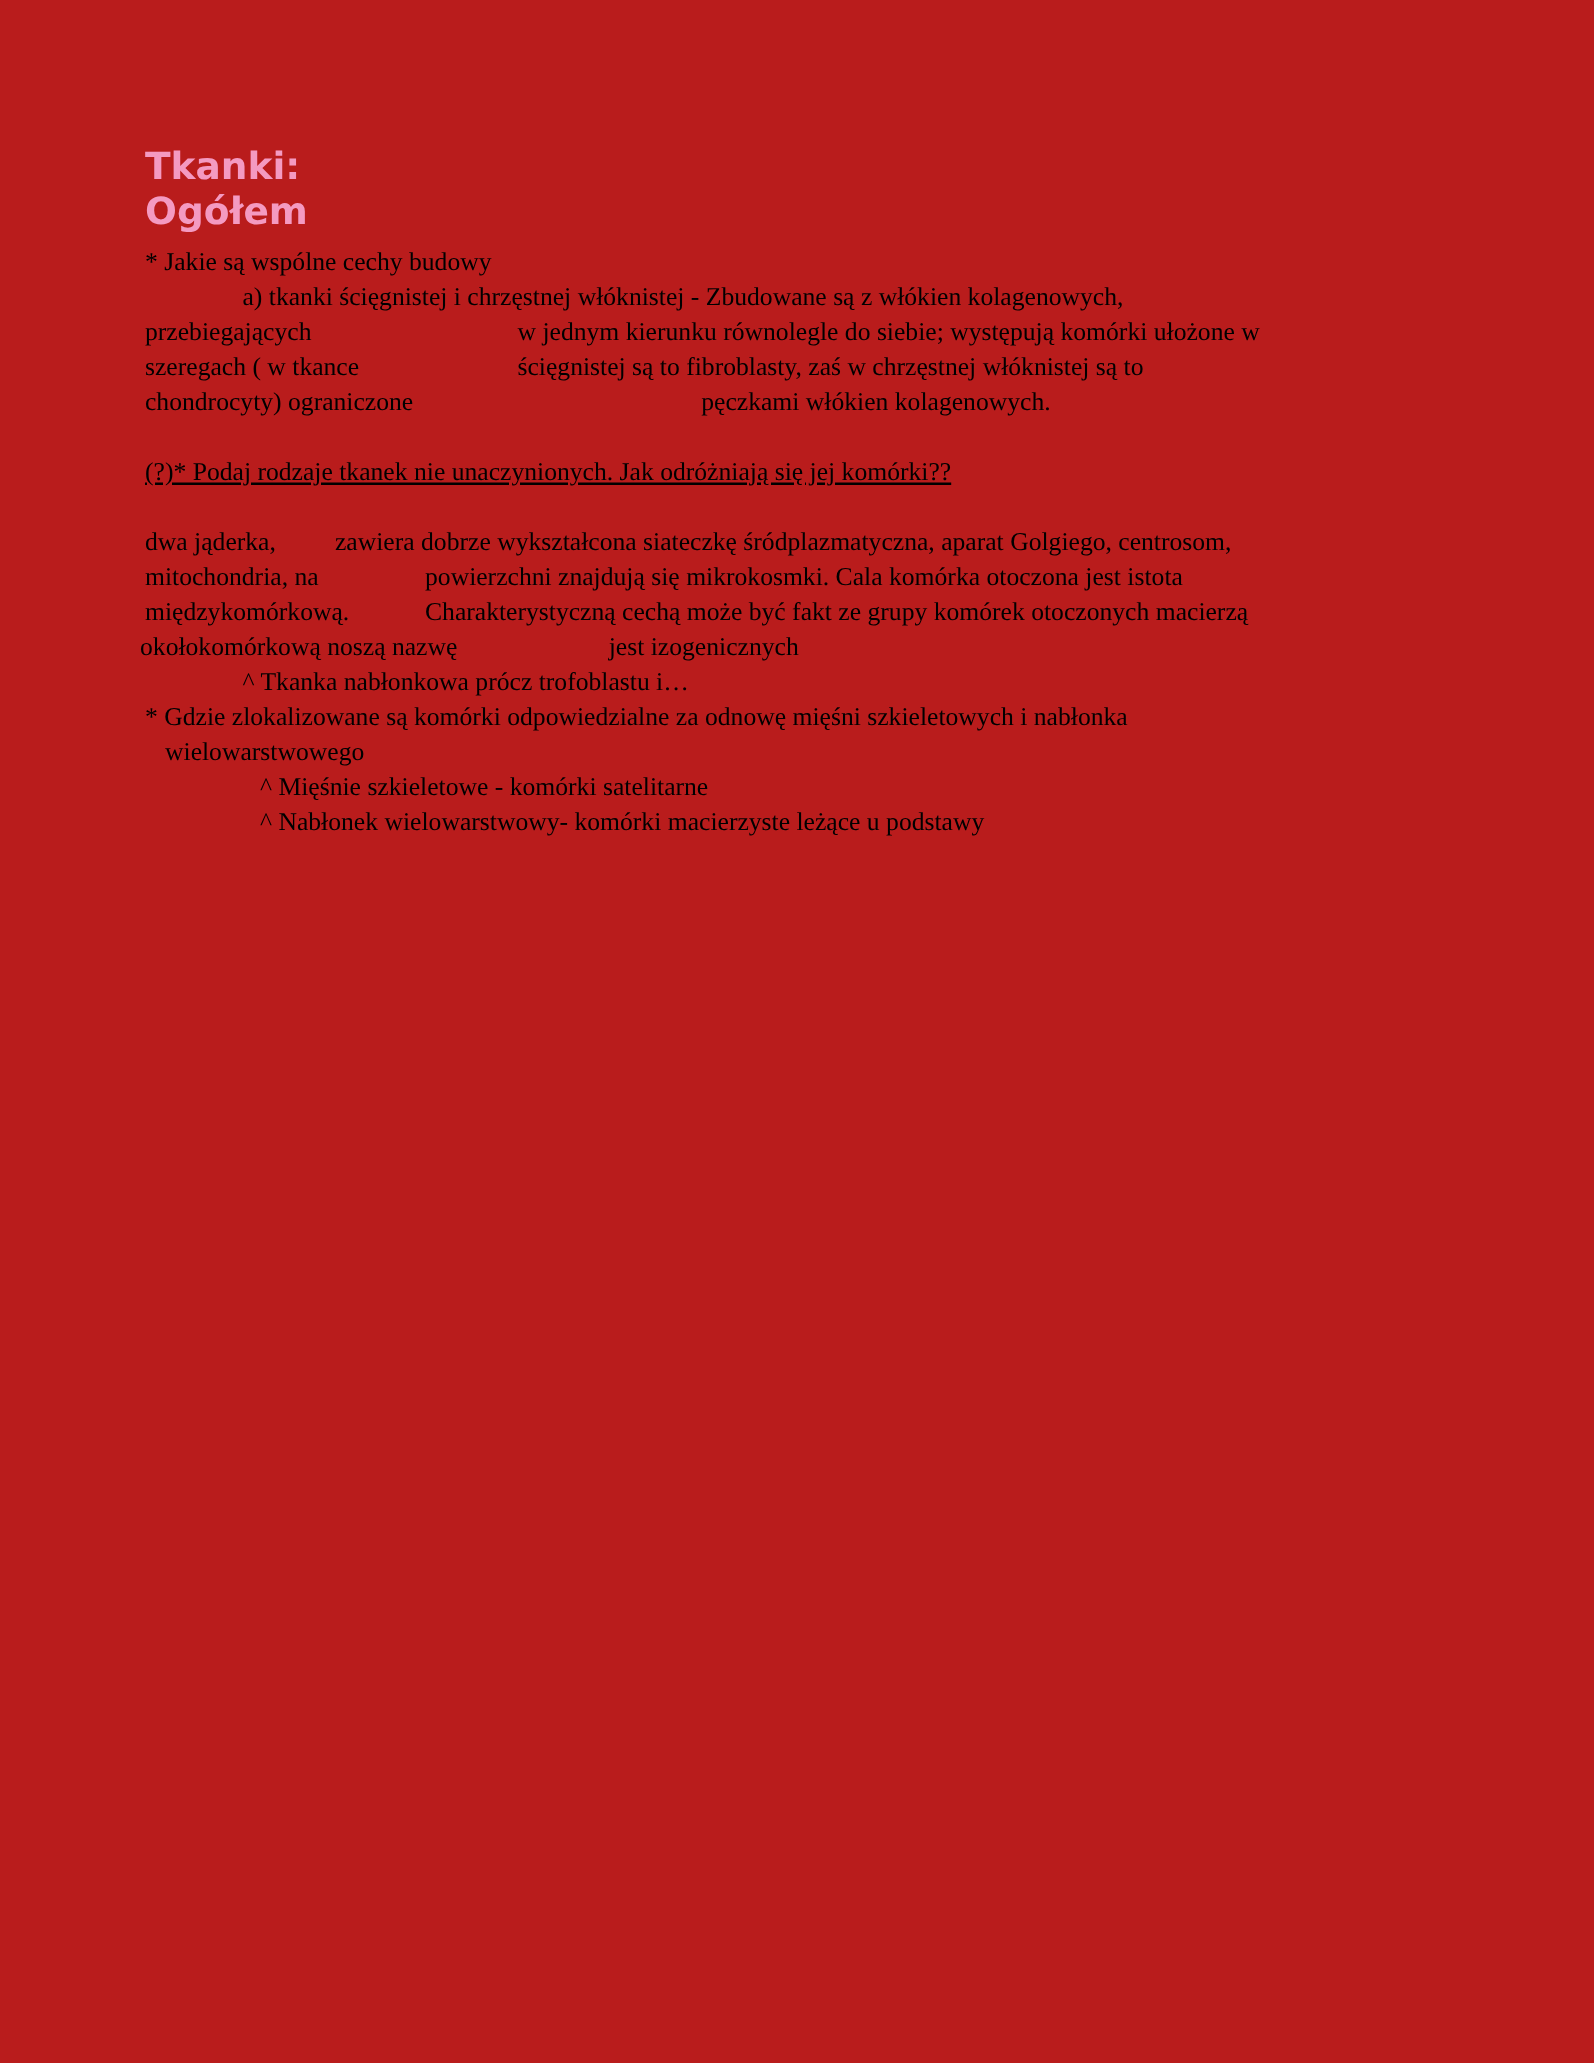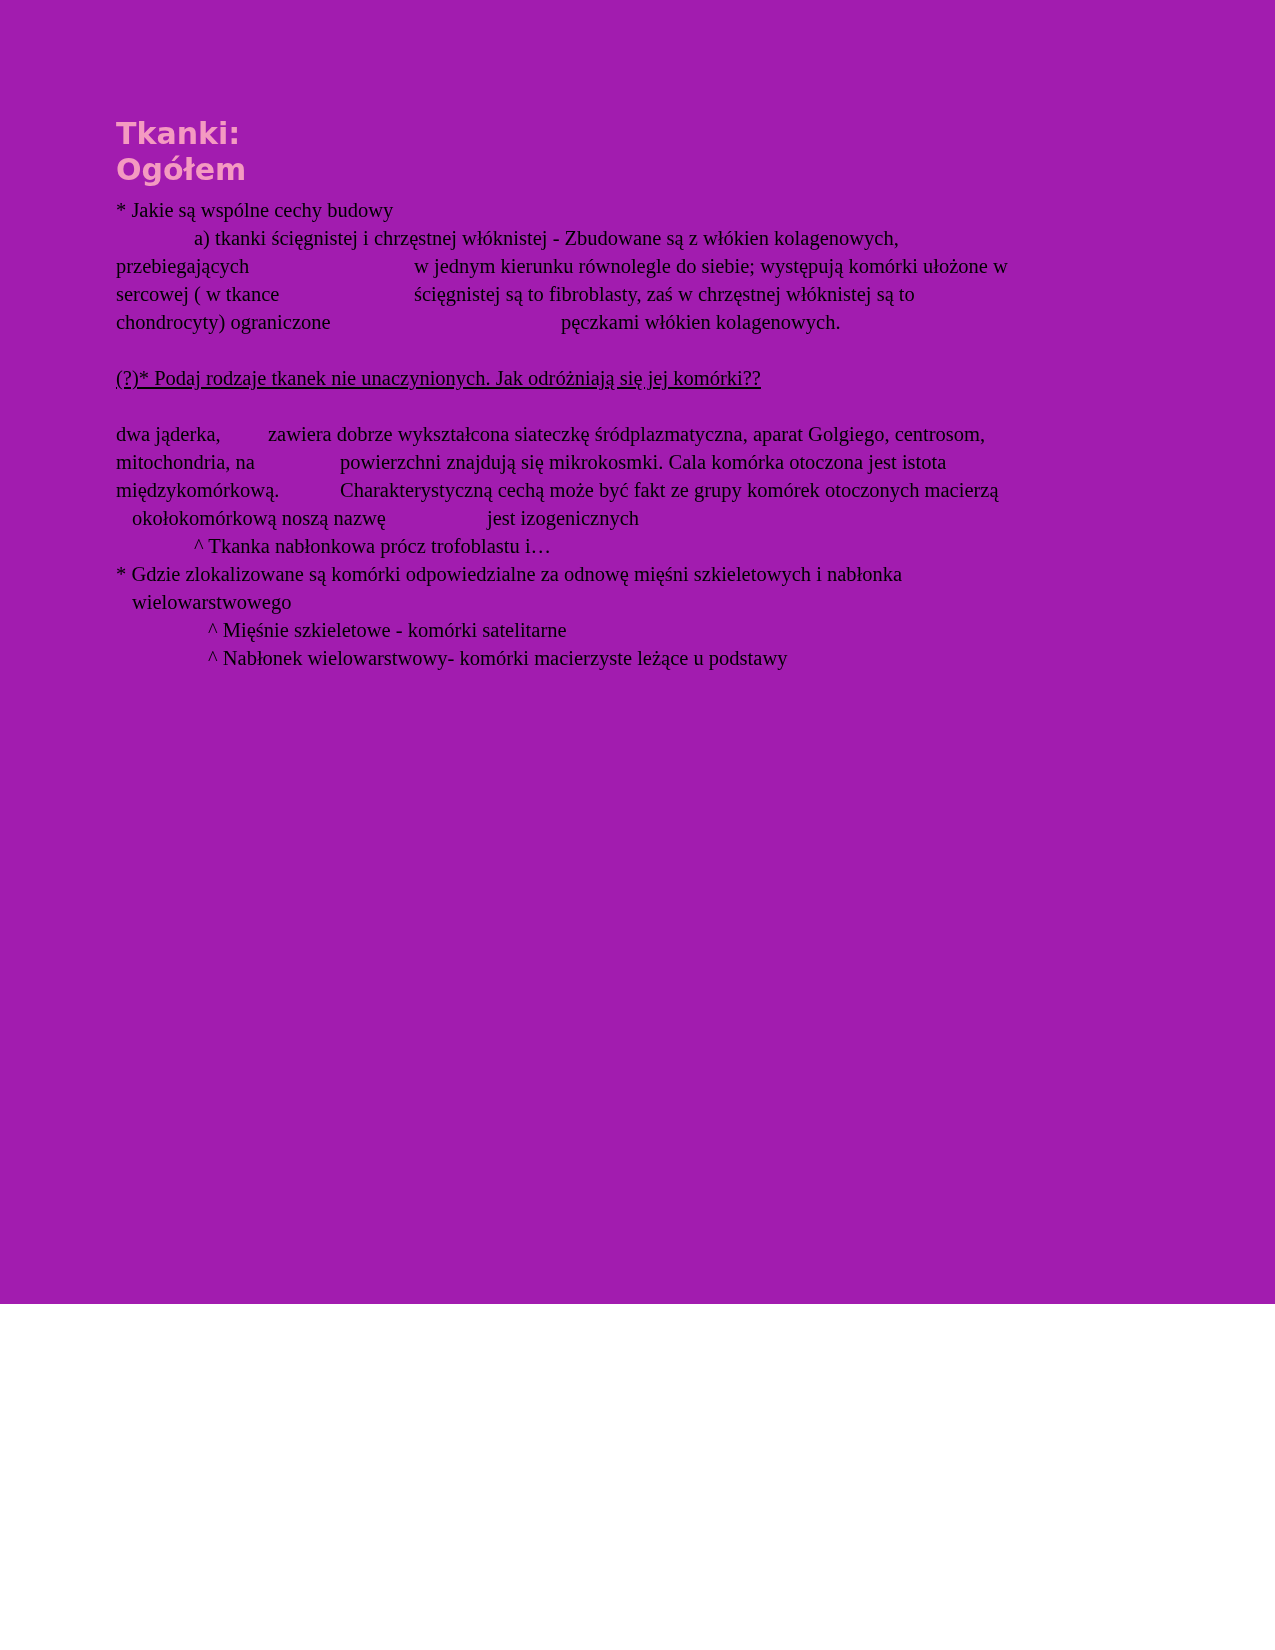--- a/index.html
+++ b/index.html
@@ -10,22 +10,22 @@
     body {
       width: 1275px;
       height: 1650px;
       position: relative;
       overflow: hidden;
     }
     .page {
       position: absolute;
       left: 0; top: 0;
       width: 1275px;
-      height: 1304px;
-      background: #a21caf;
+      height: 1650px;
+      background: #b91c1c;
     }
     .heading {
       position: absolute;
       left: 116px;
       font-family: "DejaVu Sans", sans-serif;
       font-weight: bold;
       font-size: 30px;
       line-height: 36px;
       color: #f49ac1;
       margin: 0;
@@ -46,35 +46,35 @@
 
 <div class="page">
   <h1 class="heading" style="top:116px;">Tkanki:</h1>
   <h2 class="heading" style="top:152px;">Ogółem</h2>
 
   <p class="line" style="left:116px; top:196px;">* Jakie są wspólne cechy budowy</p>
 
   <p class="line" style="left:194px; top:224px;">a) tkanki ścięgnistej i chrzęstnej włóknistej - Zbudowane są z włókien kolagenowych,</p>
   <p class="line" style="left:116px; top:252px;">przebiegających</p>
   <p class="line" style="left:414px; top:252px;">w jednym kierunku równolegle do siebie; występują komórki ułożone w</p>
-  <p class="line" style="left:116px; top:280px;">sercowej ( w tkance</p>
+  <p class="line" style="left:116px; top:280px;">szeregach ( w tkance</p>
   <p class="line" style="left:414px; top:280px;">ścięgnistej są to fibroblasty, zaś w chrzęstnej włóknistej są to</p>
   <p class="line" style="left:116px; top:308px;">chondrocyty) ograniczone</p>
   <p class="line" style="left:561px; top:308px;">pęczkami włókien kolagenowych.</p>
 
 
   <p class="line" style="left:116px; top:364px;text-decoration:underline;">(?)* Podaj rodzaje tkanek nie unaczynionych. Jak odróżniają się jej komórki??</p>
 
   <p class="line" style="left:116px; top:420px;">dwa jąderka,</p>
   <p class="line" style="left:268px; top:420px;">zawiera dobrze wykształcona siateczkę śródplazmatyczna, aparat Golgiego, centrosom,</p>
   <p class="line" style="left:116px; top:448px;">mitochondria, na</p>
   <p class="line" style="left:340px; top:448px;">powierzchni znajdują się mikrokosmki. Cala komórka otoczona jest istota</p>
   <p class="line" style="left:116px; top:476px;">międzykomórkową.</p>
   <p class="line" style="left:340px; top:476px;">Charakterystyczną cechą może być fakt ze grupy komórek otoczonych macierzą</p>
-  <p class="line" style="left:132px; top:504px;text-align:right;">okołokomórkową noszą nazwę</p>
+  <p class="line" style="left:112px; top:504px;text-align:right;">okołokomórkową noszą nazwę</p>
   <p class="line" style="left:487px; top:504px;">jest izogenicznych</p>
 
   <p class="line" style="left:194px; top:532px;">^ Tkanka nabłonkowa prócz trofoblastu i…</p>
 
   <p class="line" style="left:116px; top:560px;">* Gdzie zlokalizowane są komórki odpowiedzialne za odnowę mięśni szkieletowych i nabłonka</p>
   <p class="line" style="left:132px; top:588px;">wielowarstwowego</p>
 
   <p class="line" style="left:208px; top:616px;">^ Mięśnie szkieletowe - komórki satelitarne</p>
   <p class="line" style="left:208px; top:644px;">^ Nabłonek wielowarstwowy- komórki macierzyste leżące u podstawy</p>
 </div>

